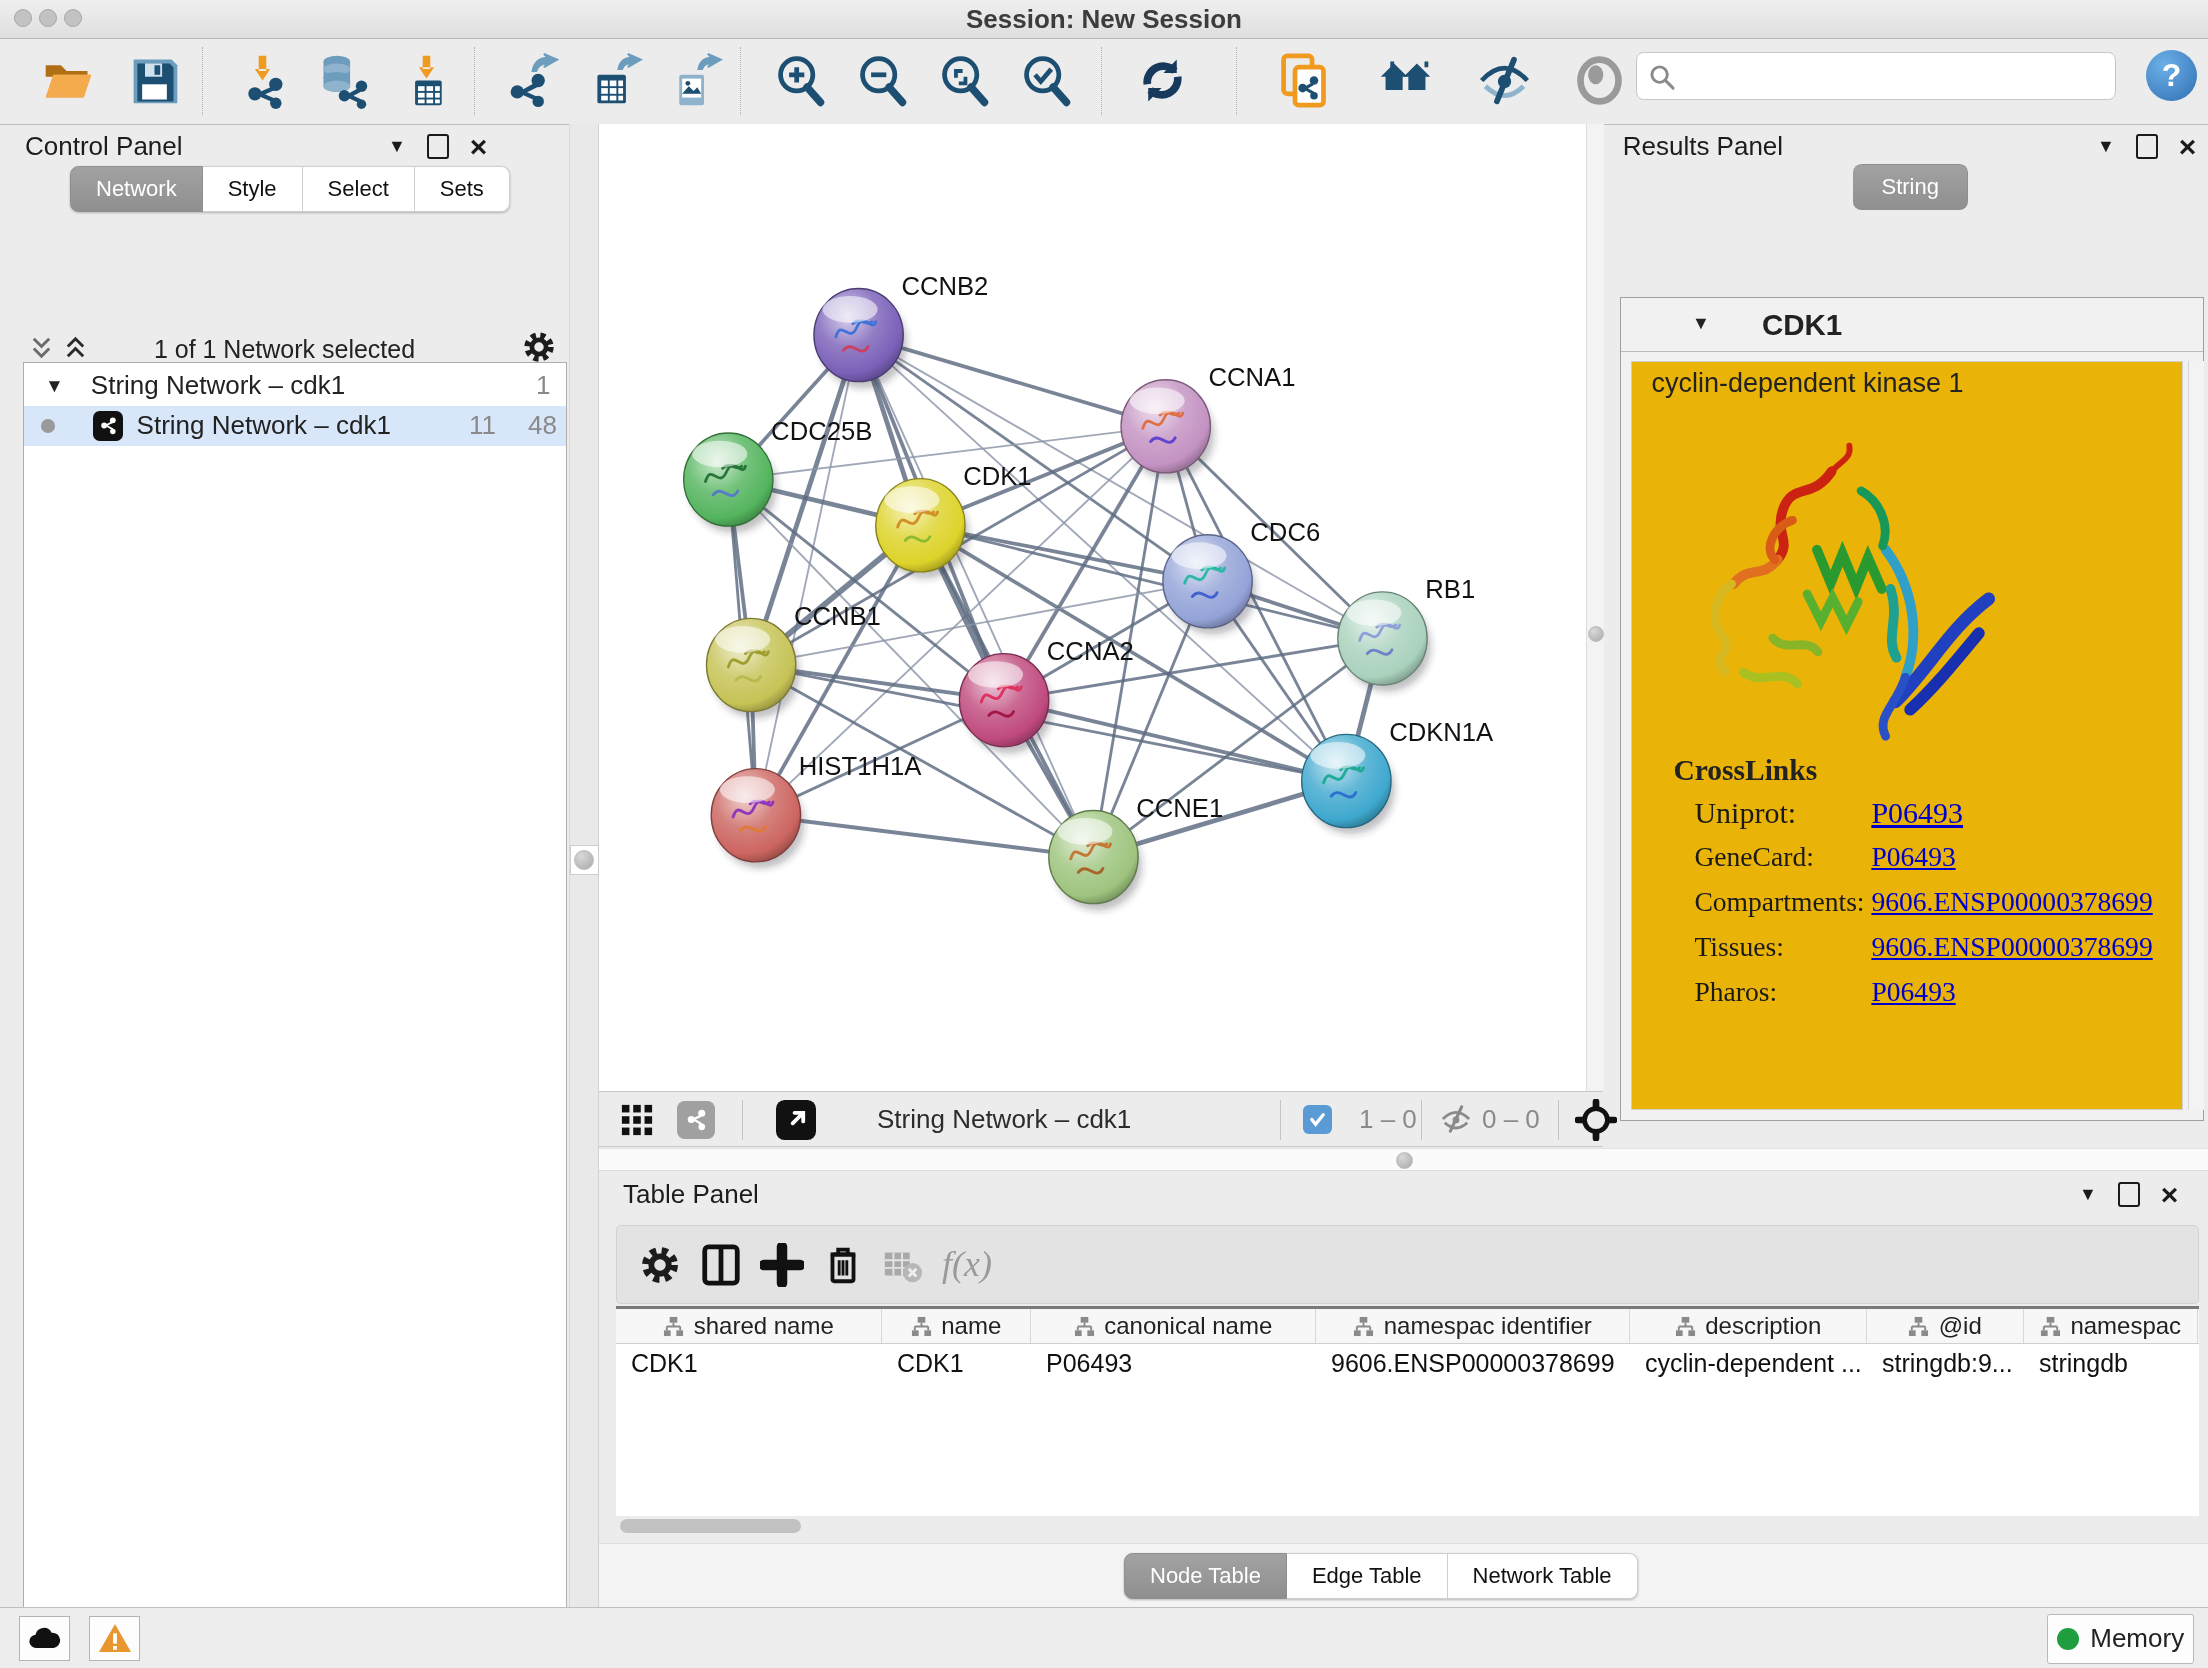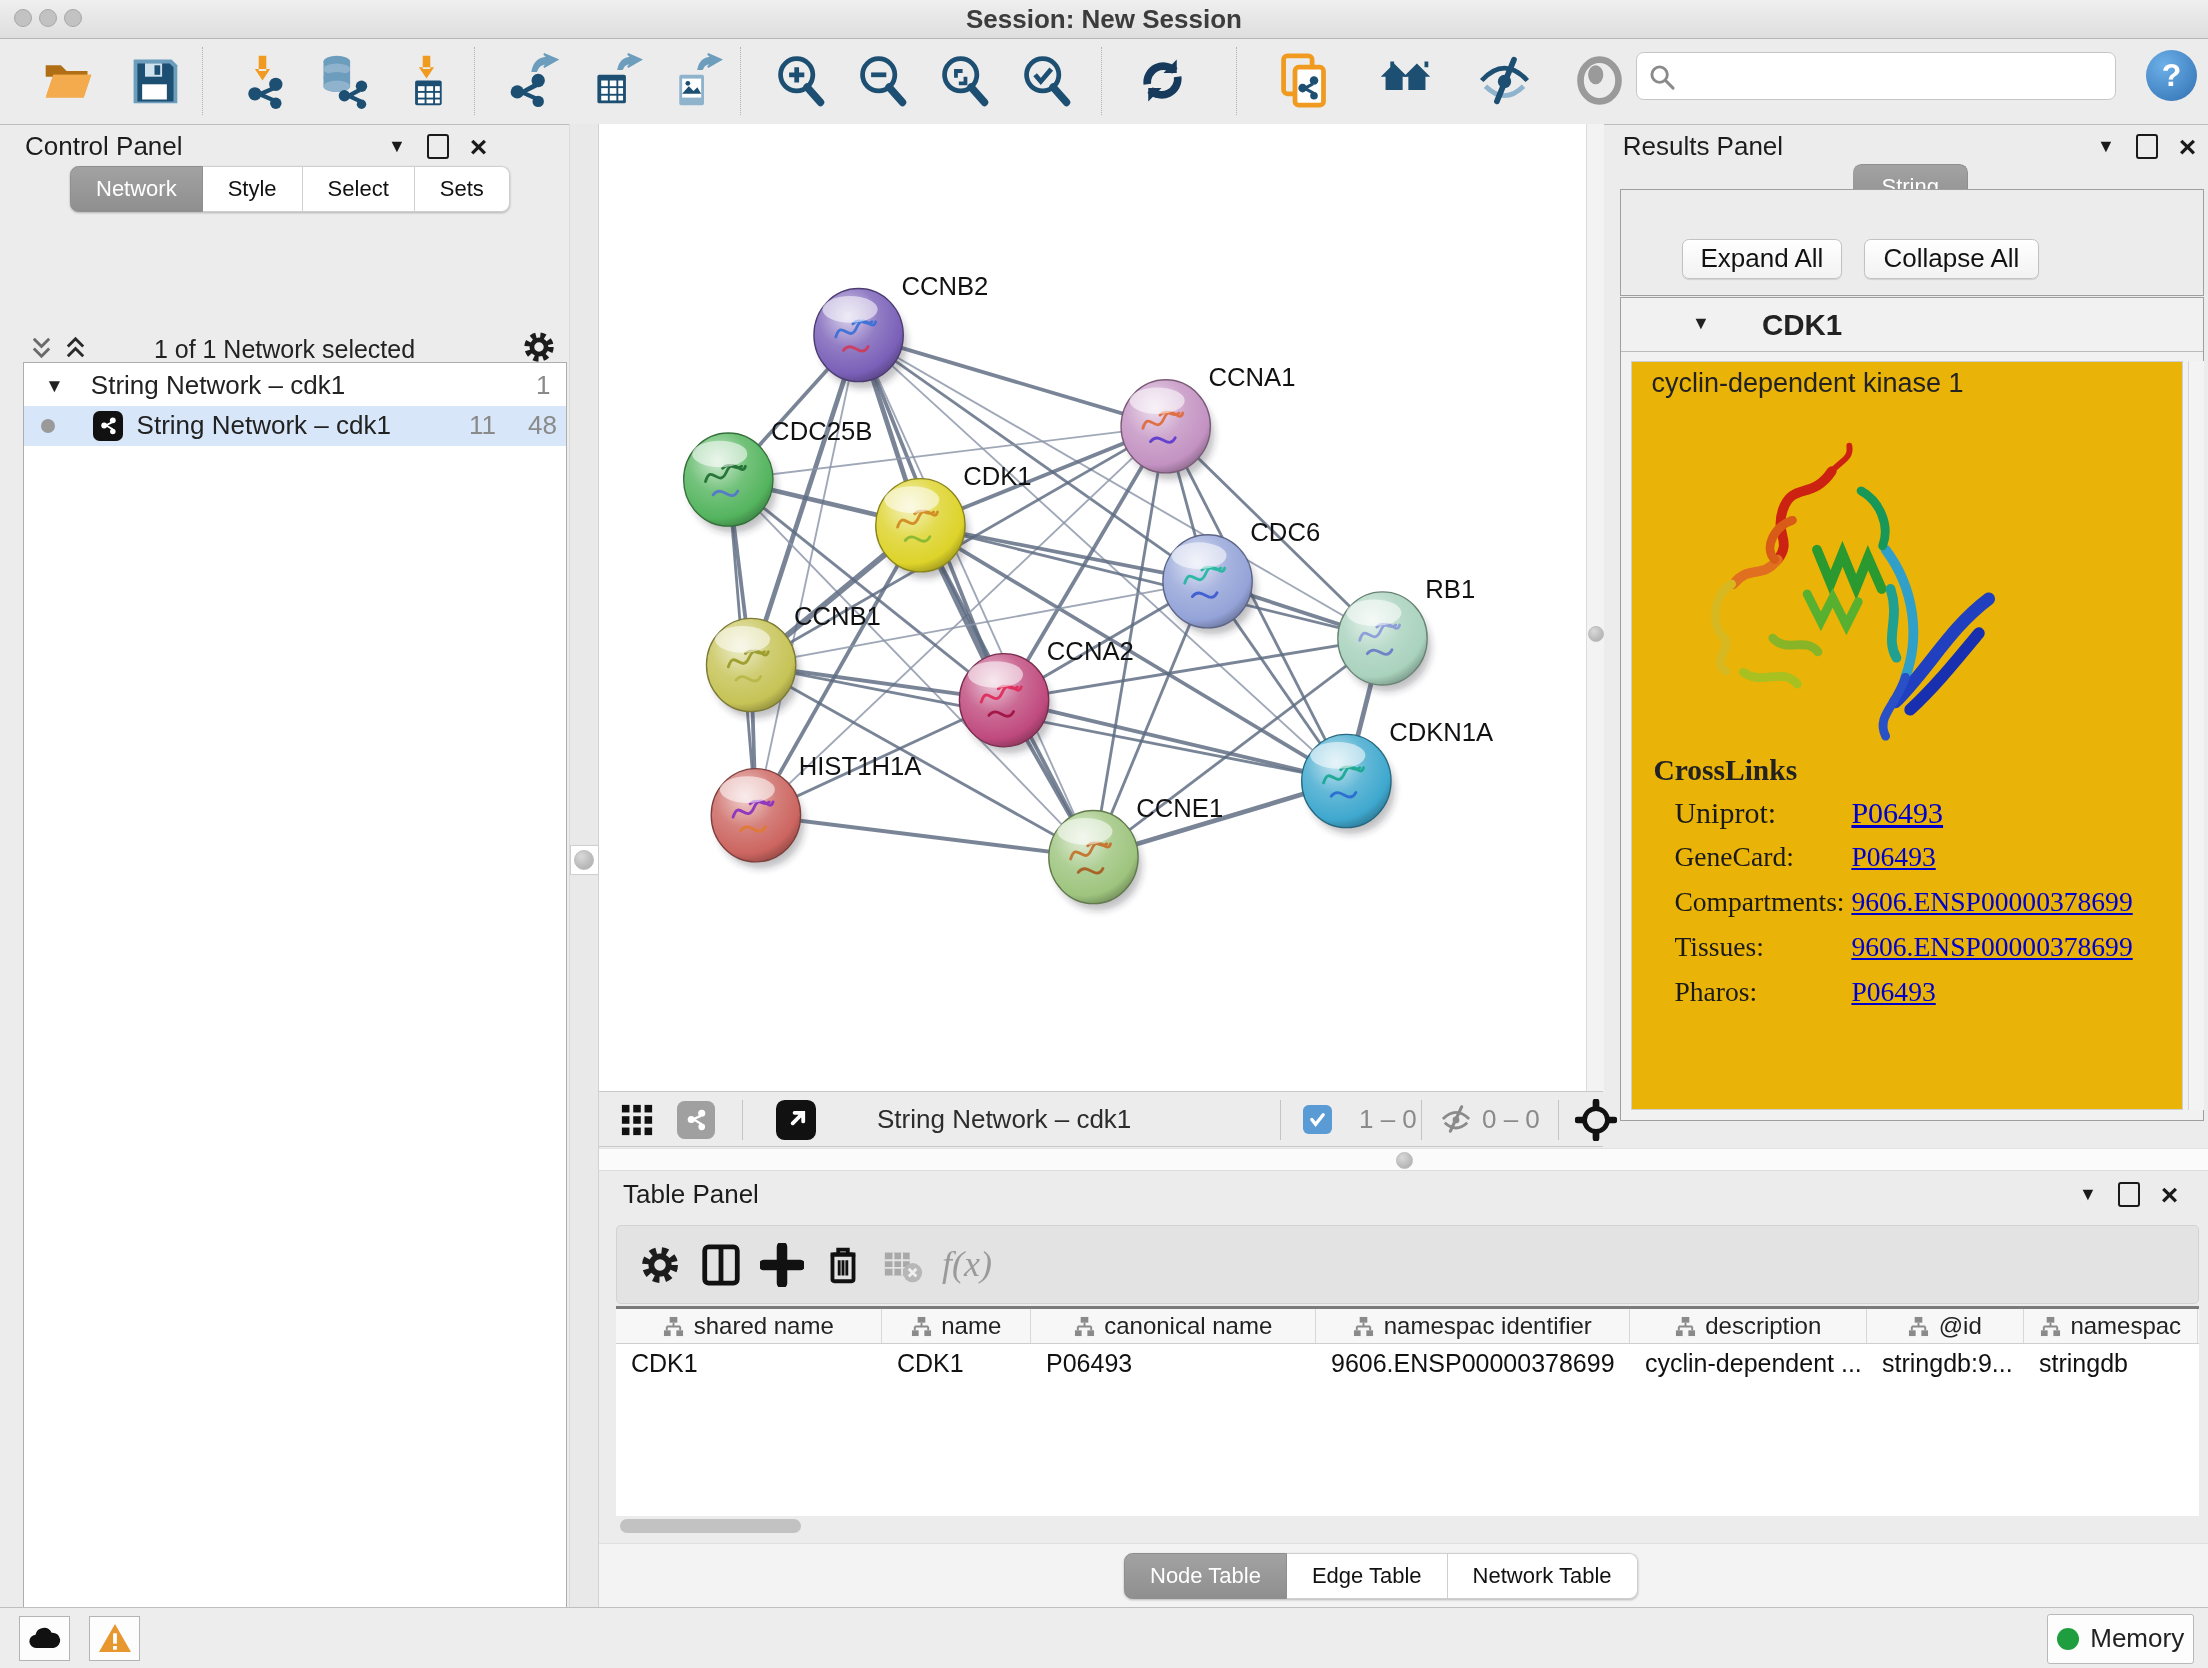--- a/index.html
+++ b/index.html
@@ -51,21 +51,21 @@
   .nb-sep{position:absolute;top:7.6px;height:40px;border-left:1px solid #c4c4c4;}
   .nb-txt{font-size:26px;color:#2c2c2c;}
   .nb-cnt{font-size:26px;color:#8a8a8a;}
   .hsplit{left:599px;top:1148px;width:1609px;height:23px;background:#fbfbfb;border-top:1px solid #e2e2e2;
           border-bottom:1px solid #dddddd;box-sizing:border-box;}
   
   .rp-box{box-sizing:border-box;border:1px solid #9f9f9f;background:#ececec;}
   .btn{background:linear-gradient(#ffffff,#f2f2f2);border:1px solid #c2c2c2;border-radius:6.7px;
        font-size:26px;color:#111;height:38px;line-height:36px;text-align:center;cursor:pointer;
        box-shadow:0 1px 1px rgba(0,0,0,.12);}
-  .xl{font-family:"Liberation Serif",serif;}
+  .xl{font-family:"Liberation Serif",serif;margin-left:20px;}
   .xl-link{color:#0000cc;text-decoration:underline;cursor:pointer;}
   
   .tp-toolbox{left:616px;top:1225px;width:1583px;height:79px;background:#e3e3e3;border:1px solid #d2d2d2;
               border-radius:4.8px;box-sizing:border-box;}
   .tp-ic{position:absolute;top:17px;width:46px;height:46px;cursor:pointer;}
   .ntable{left:616px;top:1306px;width:1583px;height:210px;background:#fff;border-top:3.8px solid #7a7a7a;box-sizing:border-box;}
   .thead{display:flex;height:34px;background:#f7f7f7;border-bottom:1px solid #cfcfcf;}
   .th{display:flex;align-items:center;justify-content:center;gap:9.5px;font-size:24px;color:#222;
       border-right:1px solid #d8d8d8;box-sizing:border-box;overflow:hidden;white-space:nowrap;cursor:pointer;}
   .trow{display:flex;height:38px;}
@@ -649,24 +649,20 @@
   </div>
 
   <div class="abs" style="left:1617px;top:124px;width:592px;height:1024px">
     <div class="abs ptitle" style="left:5.7px;top:6.7px">Results Panel</div>
     <div class="abs pbtns" style="left:480px;top:9.5px">
       <span class="pcaret">▼</span>
       <span class="pfloat"></span>
       <span class="pclose">×</span>
     </div>
     <div class="abs seg active" style="left:236px;top:40px;border-radius:8.6px;padding:0 28.5px">String</div>
-    <div class="abs rp-box" style="left:2.9px;top:65px;width:584px;height:107px">
-      <div class="btn abs" style="left:61px;top:49px;width:158px">Expand All</div>
-      <div class="btn abs" style="left:243px;top:49px;width:173px">Collapse All</div>
-    </div>
     <div class="abs rp-box" style="left:2.9px;top:173px;width:584px;height:824px;background:#f1f1f1">
       <div style="height:53px;border-bottom:1px solid #bbb;position:relative">
         <span class="abs" style="left:71px;top:15px;font-size:18px">▼</span>
         <span class="abs" style="left:141px;top:9.5px;font-size:29.5px;font-weight:700">CDK1</span>
       </div>
       <div class="abs" style="left:10.5px;top:63px;width:552px;height:749px;background:#eab308;border:1px solid #cfcfcf;box-sizing:border-box">
         <div class="abs" style="left:19px;top:5.7px;font-size:27px">cyclin-dependent kinase 1</div>
 
         <svg class="abs" style="left:48px;top:70px" width="323" height="314" viewBox="0 0 320 320">
           <g fill="none" stroke-linecap="round">

